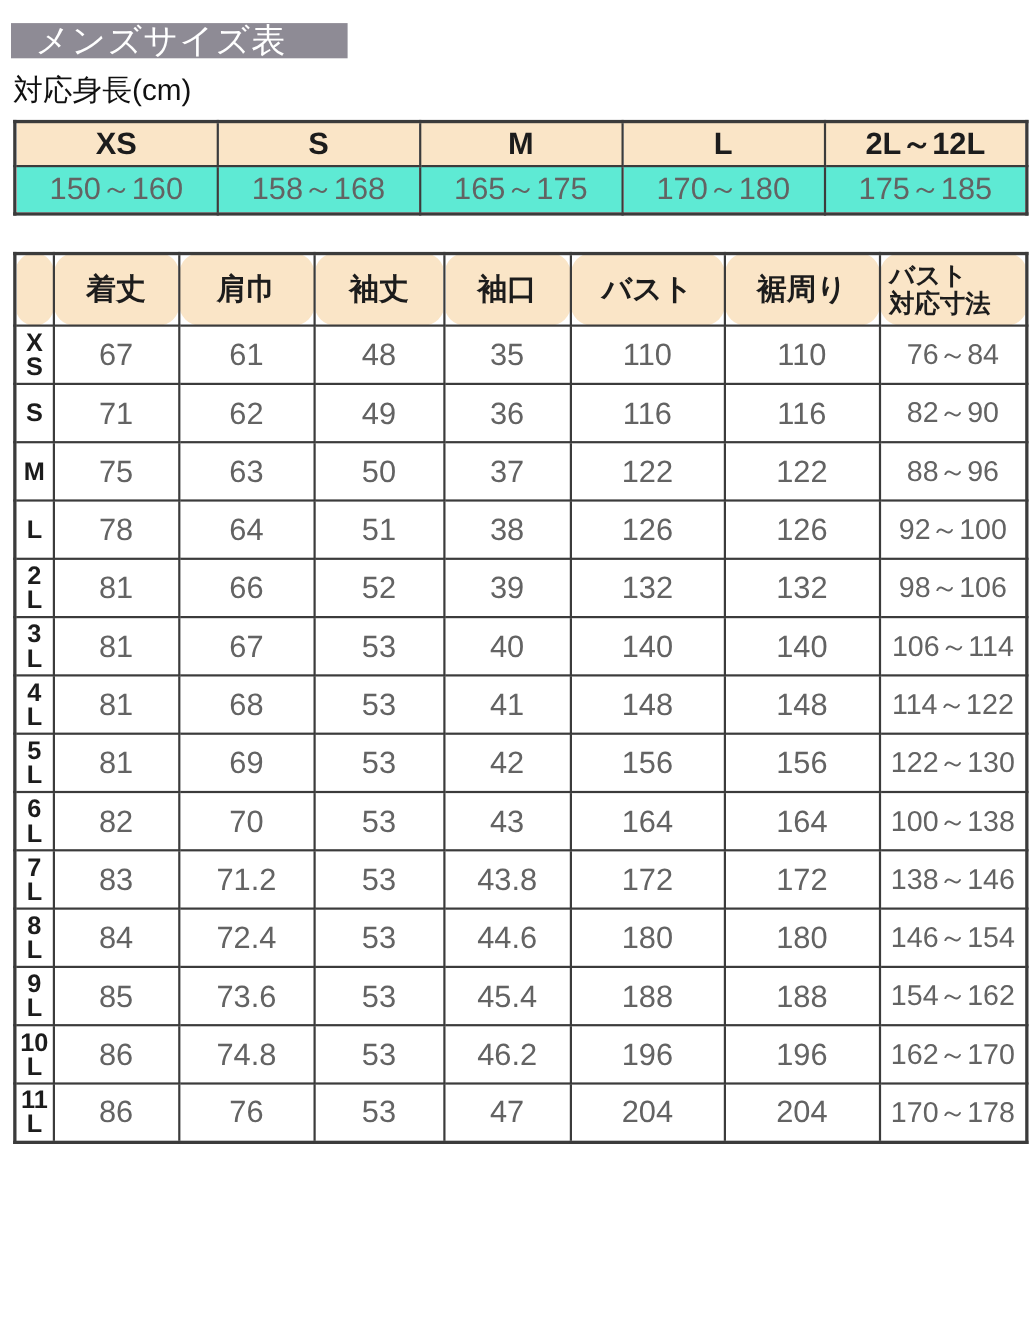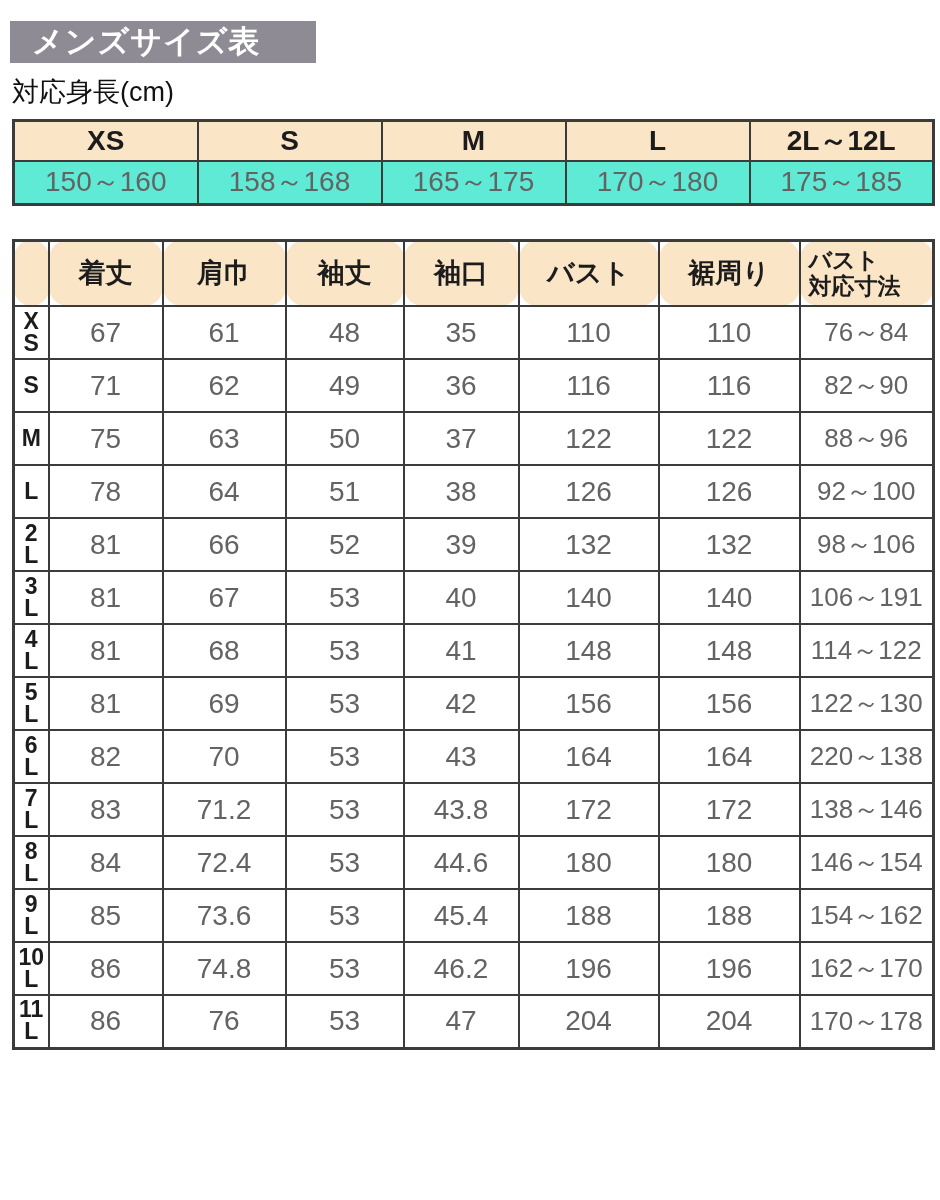--- a/index.html
+++ b/index.html
@@ -12,24 +12,24 @@
   }
   *{box-sizing:border-box;margin:0;padding:0;}
   html,body{background:#ffffff;}
   body{
     width:940px;height:1200px;overflow:hidden;
     font-family:"Liberation Sans","DejaVu Sans",sans-serif;
     color:var(--label-text);
   }
   .title-bar{
     margin:21px 0 0 10px;
-    width:306px;height:42px;
+    width:306px;height:32px;
     background:var(--title-bg);
     color:var(--title-text);
-    font-size:31px;font-weight:700;
+    font-size:31px;font-weight:400;
     display:flex;align-items:center;
     padding-left:22px;
     letter-spacing:1px;
   }
   .subtitle{
     margin:11px 0 9px 12px;
     font-size:27px;font-weight:400;
     color:#111111;
   }
   table{
@@ -207,21 +207,21 @@
       </tr>
       <tr>
         <th>3
 L</th>
         <td>81</td>
         <td>67</td>
         <td>53</td>
         <td>40</td>
         <td>140</td>
         <td>140</td>
-        <td class="range-col">106～191</td>
+        <td class="range-col">106～114</td>
       </tr>
       <tr>
         <th>4
 L</th>
         <td>81</td>
         <td>68</td>
         <td>53</td>
         <td>41</td>
         <td>148</td>
         <td>148</td>
@@ -240,21 +240,21 @@
       </tr>
       <tr>
         <th>6
 L</th>
         <td>82</td>
         <td>70</td>
         <td>53</td>
         <td>43</td>
         <td>164</td>
         <td>164</td>
-        <td class="range-col">220～138</td>
+        <td class="range-col">100～138</td>
       </tr>
       <tr>
         <th>7
 L</th>
         <td>83</td>
         <td>71.2</td>
         <td>53</td>
         <td>43.8</td>
         <td>172</td>
         <td>172</td>

